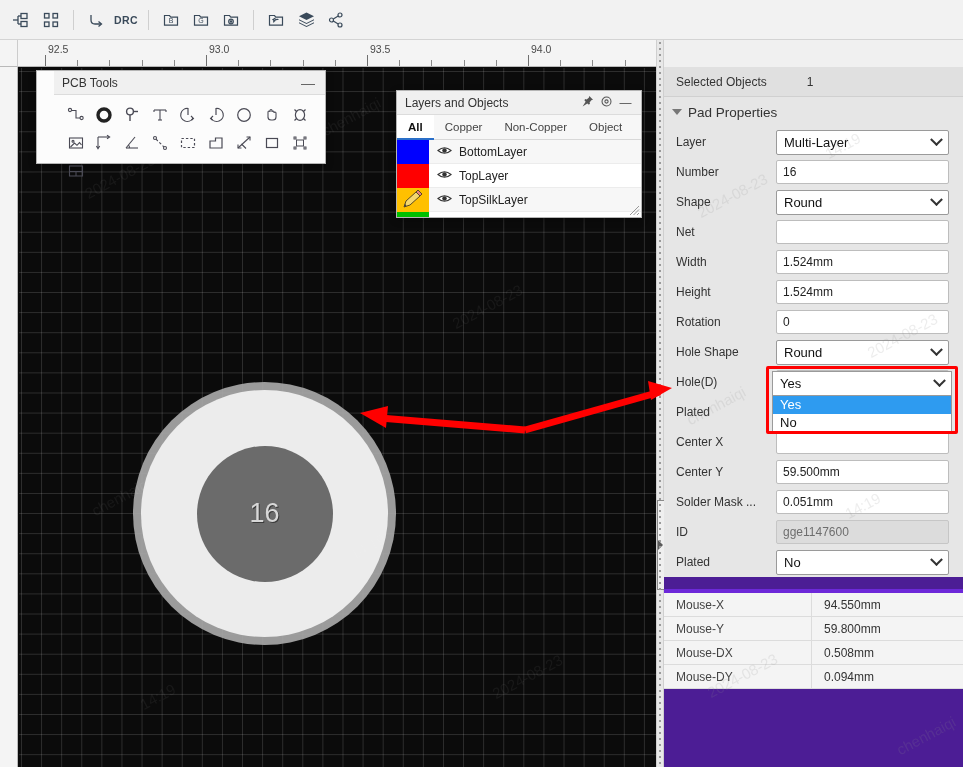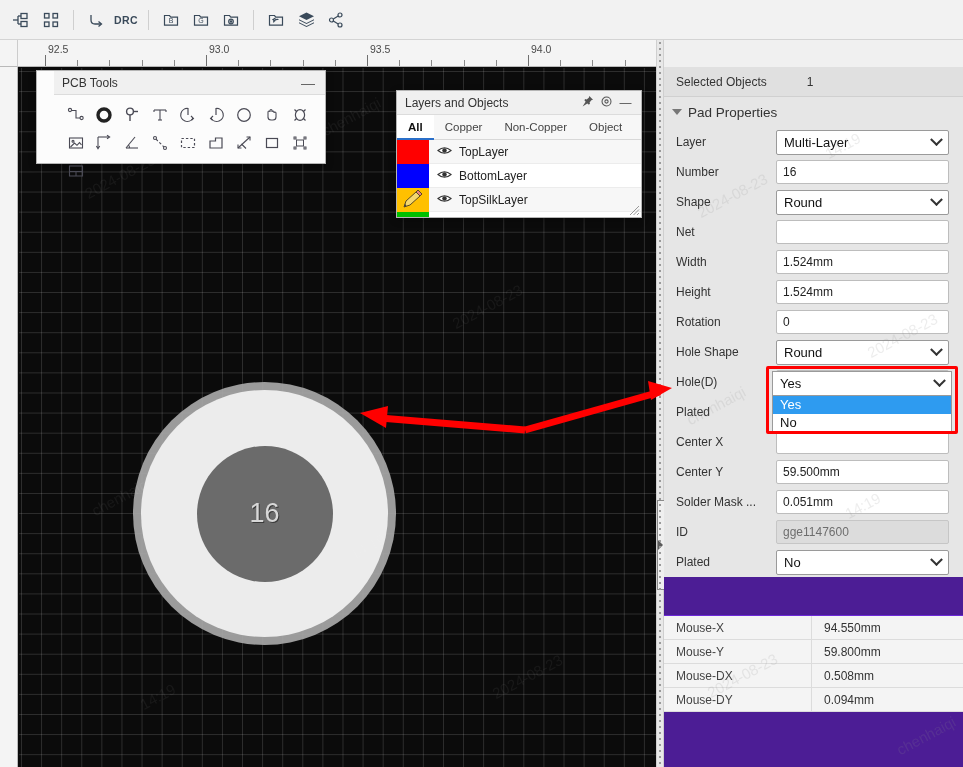--- a/index.html
+++ b/index.html
@@ -270,23 +270,23 @@
     border: 1px solid #9a9a9a; border-top: none; background: #fff;
   }
   .dd-item {
     height: 18px; line-height: 18px; padding: 0 7px;
     font-size: 13px; color: #111; cursor: pointer;
   }
   .dd-item.sel { background: #2e9bf0; color: #fff; }
 
   
   .mouse-table {
-    position: absolute; left: 0; top: 548px;
+    position: absolute; left: 0; top: 522px;
     width: 299px;
-    border-top: 1px solid #6d28d9;
+    border-top: 4px solid #6d28d9;
     background: #f4f4f4;
   }
   .mrow { display: flex; height: 24px; border-bottom: 1px solid #dcdcdc; }
   .mkey {
     width: 148px; padding-left: 12px;
     display: flex; align-items: center;
     font-size: 12px; color: #444;
     border-right: 1px solid #dcdcdc; background: #f4f4f4;
   }
   .mval {
@@ -606,34 +606,34 @@
       <span class="lp-ico">—</span>
     </div>
     <div class="lp-tabs" id="lp-tabs">
         <div class="lp-tab active">All</div>
         <div class="lp-tab">Copper</div>
         <div class="lp-tab">Non-Copper</div>
         <div class="lp-tab">Object</div>
       </div>
     <div class="lp-list" id="lp-list">
         <div class="lp-row">
+          <div class="lp-swatch" style="background: rgb(0, 0, 255);"></div>
+          <div class="lp-eye"><svg width="15" height="11" viewBox="0 0 16 11">
+              <path d="M1 5.5 Q8 -0.5 15 5.5 Q8 11.5 1 5.5 z" fill="#fff" stroke="#333" stroke-width="1.1"></path>
+              <circle cx="8" cy="5.5" r="2.4" fill="#333"></circle>
+            </svg></div>
+          <div class="lp-name">BottomLayer</div>
+        </div>
+        <div class="lp-row">
           <div class="lp-swatch" style="background: rgb(255, 0, 0);"></div>
           <div class="lp-eye"><svg width="15" height="11" viewBox="0 0 16 11">
               <path d="M1 5.5 Q8 -0.5 15 5.5 Q8 11.5 1 5.5 z" fill="#fff" stroke="#333" stroke-width="1.1"></path>
               <circle cx="8" cy="5.5" r="2.4" fill="#333"></circle>
             </svg></div>
           <div class="lp-name">TopLayer</div>
-        </div>
-        <div class="lp-row">
-          <div class="lp-swatch" style="background: rgb(0, 0, 255);"></div>
-          <div class="lp-eye"><svg width="15" height="11" viewBox="0 0 16 11">
-              <path d="M1 5.5 Q8 -0.5 15 5.5 Q8 11.5 1 5.5 z" fill="#fff" stroke="#333" stroke-width="1.1"></path>
-              <circle cx="8" cy="5.5" r="2.4" fill="#333"></circle>
-            </svg></div>
-          <div class="lp-name">BottomLayer</div>
         </div>
         <div class="lp-row">
           <div class="lp-swatch" style="background: rgb(255, 192, 0);">
             <svg width="22" height="20" viewBox="0 0 22 20" style="position:absolute;left:5px;top:2px">
               <path d="M2 17 L4 11 L14 2 L18 6 L8 15 z" fill="#f5d76e" stroke="#5a4a20" stroke-width="1"></path>
               <path d="M14 2 L18 6 L20 4 L16 0 z" fill="#e98080" stroke="#5a4a20" stroke-width="1"></path>
               <path d="M2 17 L4.5 16 L3 13.5 z" fill="#444"></path>
             </svg>
           </div>
           <div class="lp-eye"><svg width="15" height="11" viewBox="0 0 16 11">

